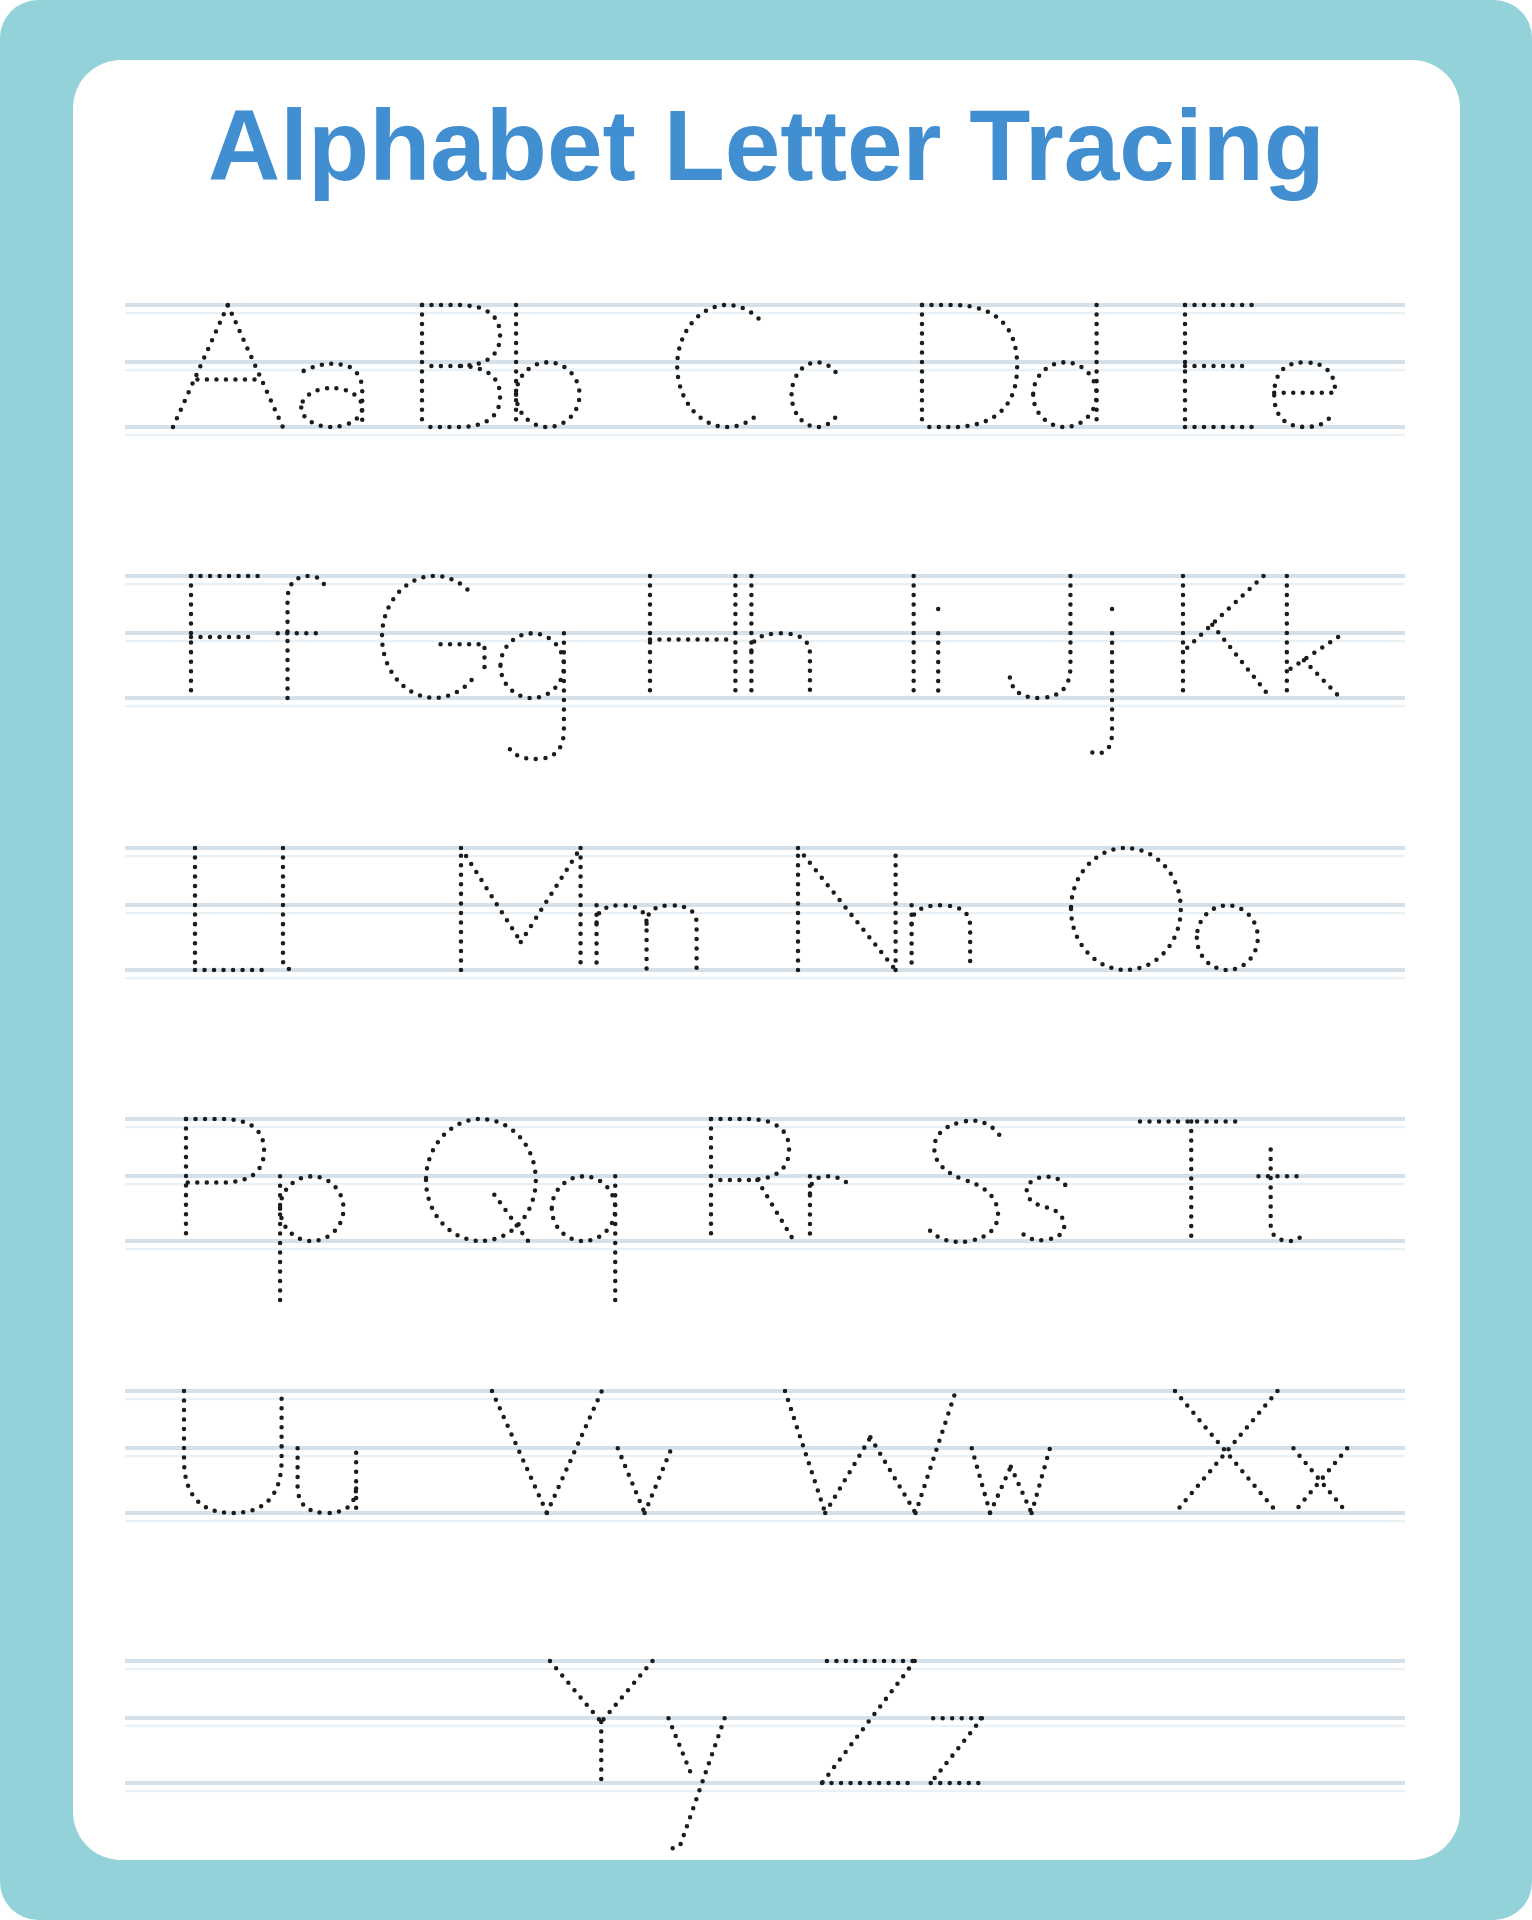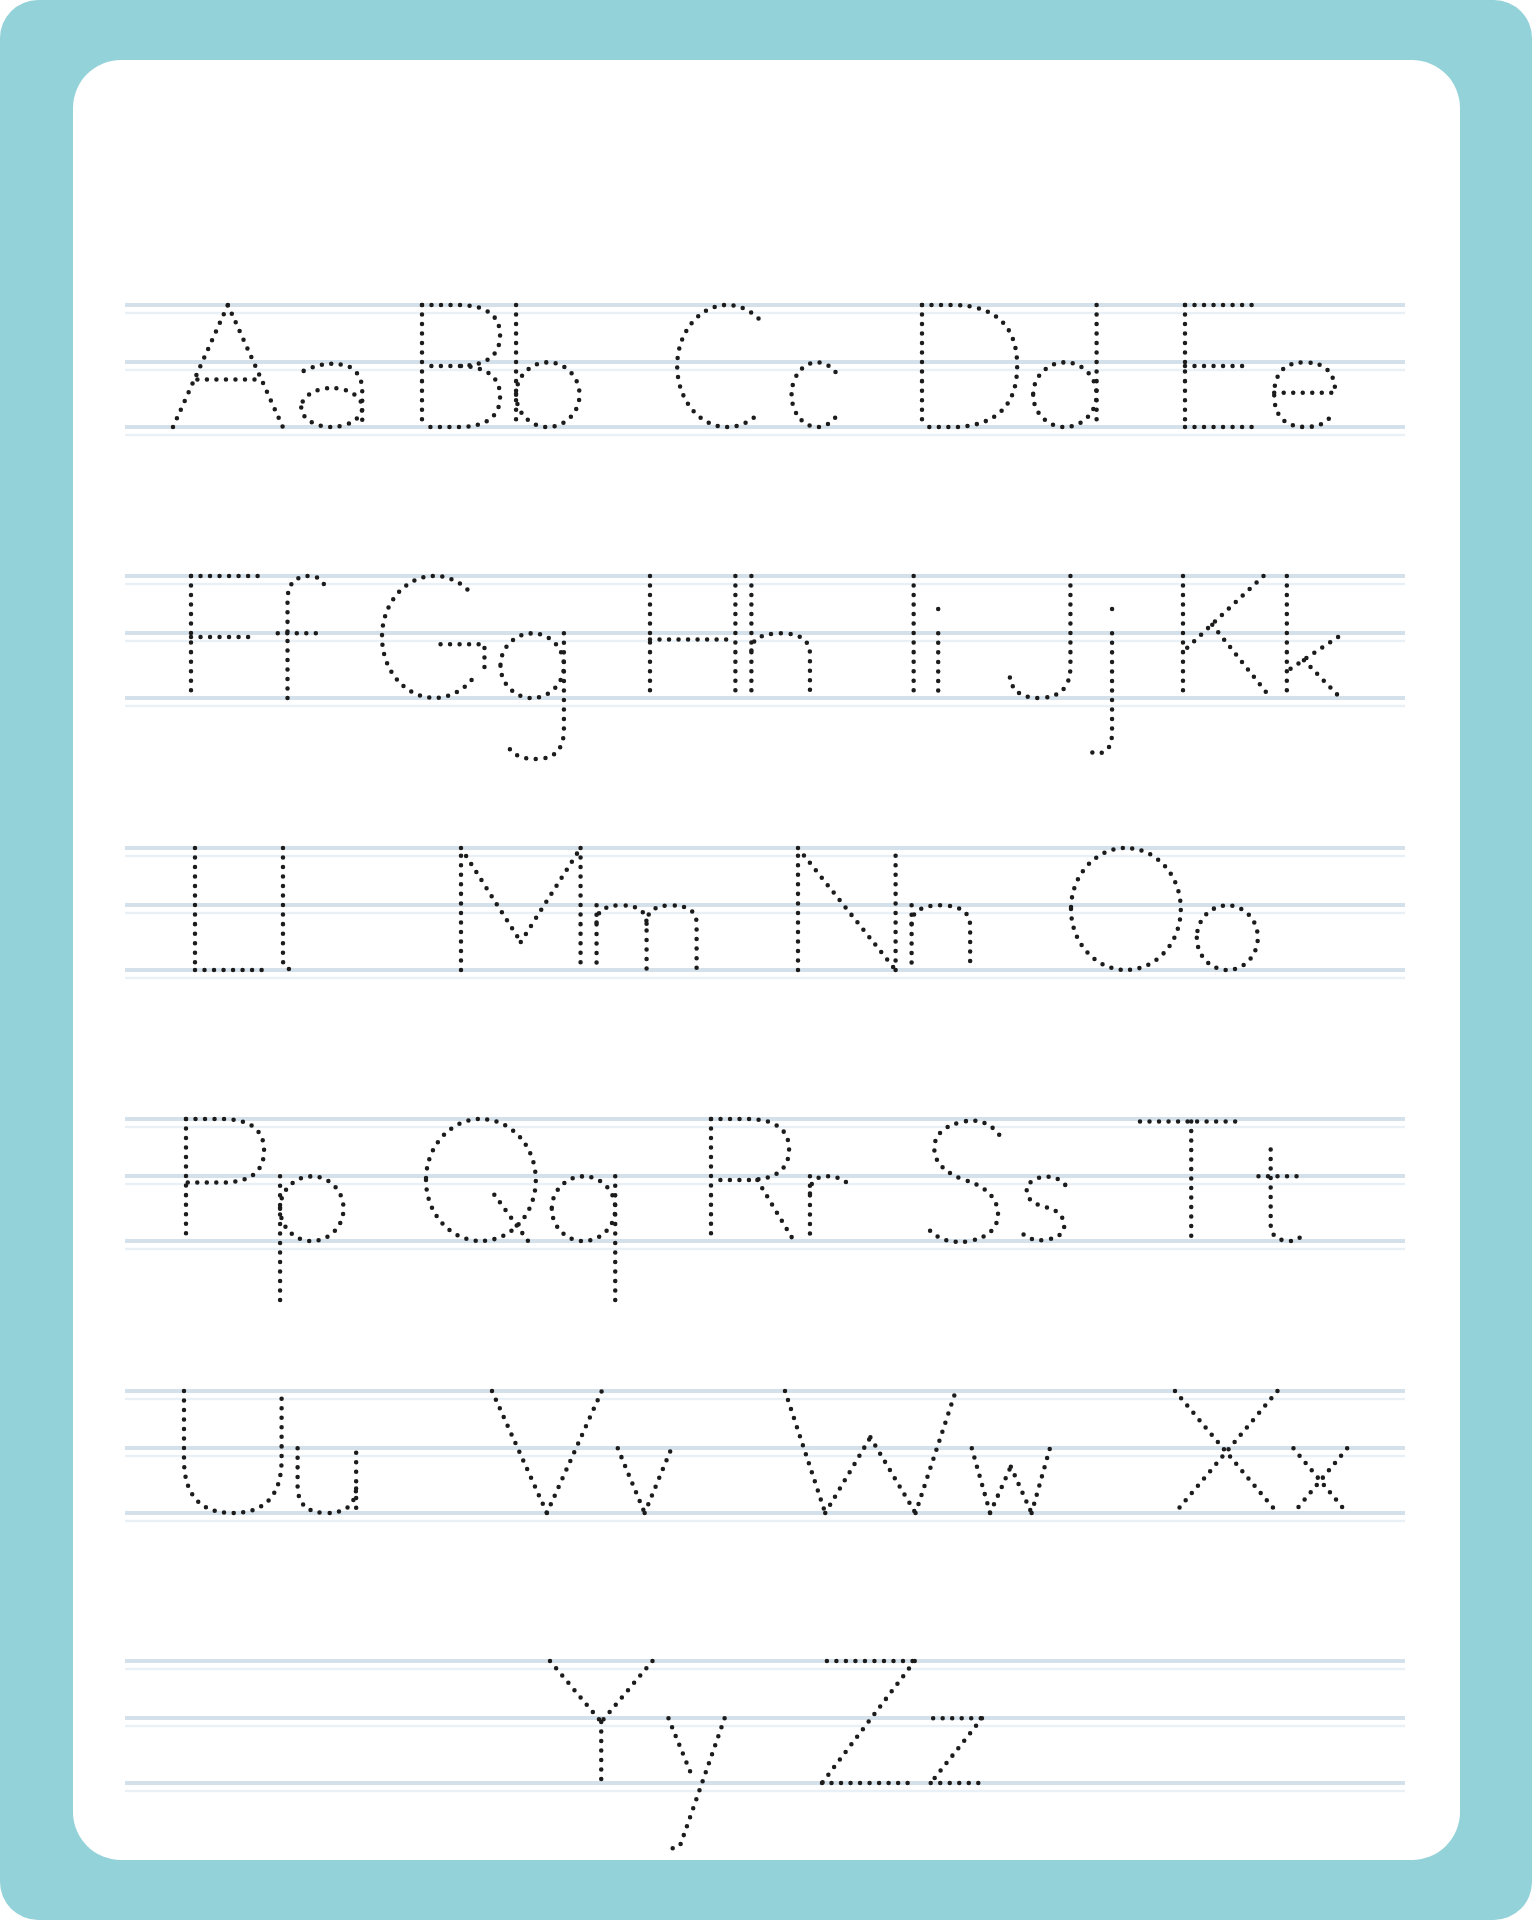--- a/index.html
+++ b/index.html
@@ -12,20 +12,21 @@
          color:var(--title,#418fd0);white-space:nowrap;}
   .rows{position:absolute;left:0;top:0;width:1532px;height:1920px;}
   .trace-row{position:absolute;left:0;overflow:visible;}
 </style>
 </head>
 <body>
 
 <div id="canvas">
   <div class="frame"></div>
   <div class="page"></div>
+  <div class="title">Alphabet Letter Tracing</div>
   <div class="rows" id="rows">
       <svg width="1532" height="220" viewBox="0 0 1532 220" class="trace-row" style="top: 293px;">
         <line x1="125" x2="1405" y1="20" y2="20" stroke="#eaf1f6" stroke-width="2.5"></line>
         <line x1="125" x2="1405" y1="12" y2="12" stroke="#d4e1eb" stroke-width="4"></line>
         <line x1="125" x2="1405" y1="77" y2="77" stroke="#eaf1f6" stroke-width="2.5"></line>
         <line x1="125" x2="1405" y1="69" y2="69" stroke="#d4e1eb" stroke-width="4"></line>
         <line x1="125" x2="1405" y1="142" y2="142" stroke="#eaf1f6" stroke-width="2.5"></line>
         <line x1="125" x2="1405" y1="134" y2="134" stroke="#d4e1eb" stroke-width="4"></line>
         <g>
           <g transform="translate(173,12) scale(1.22)">

